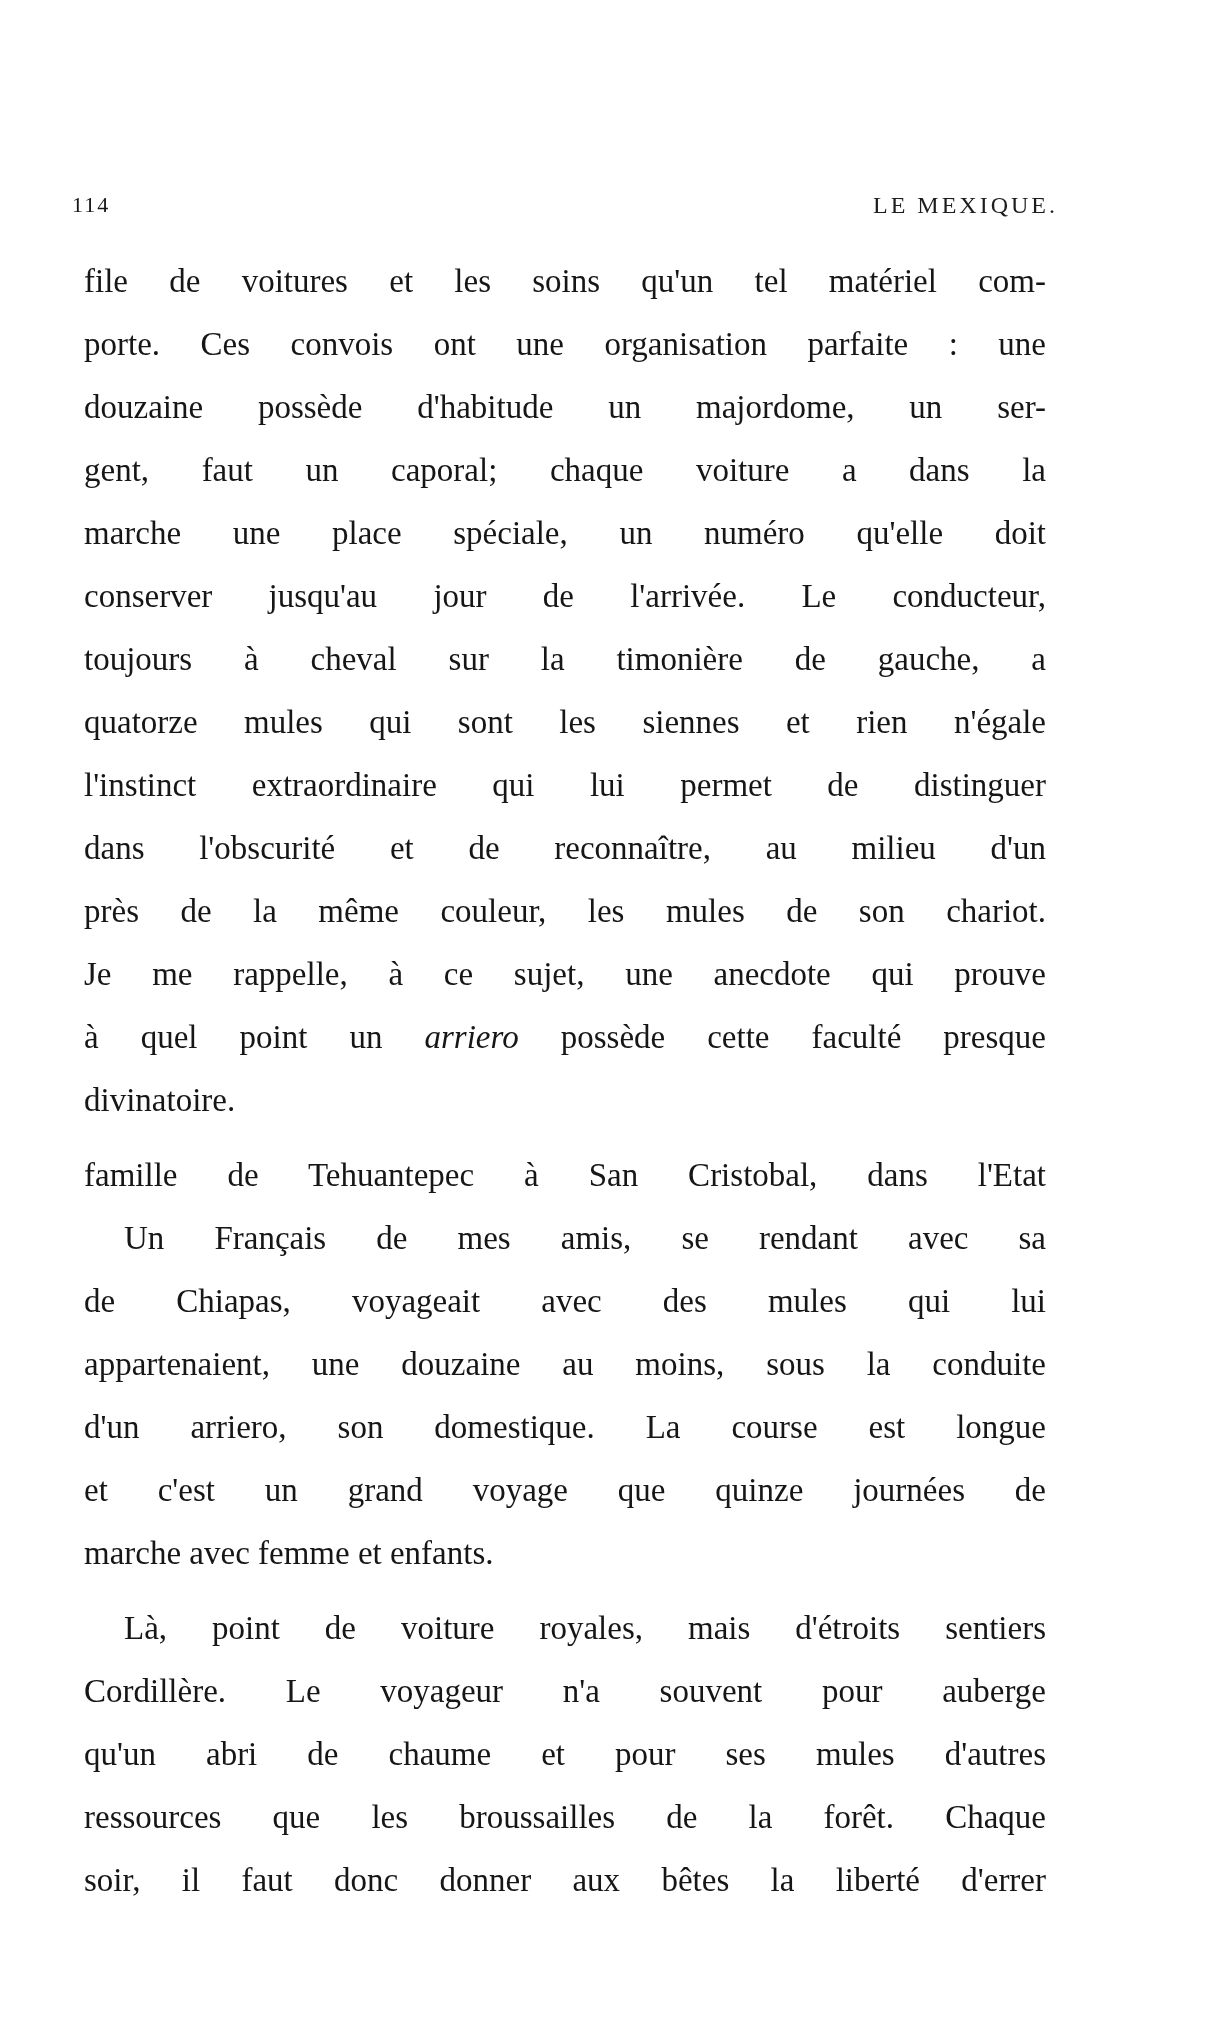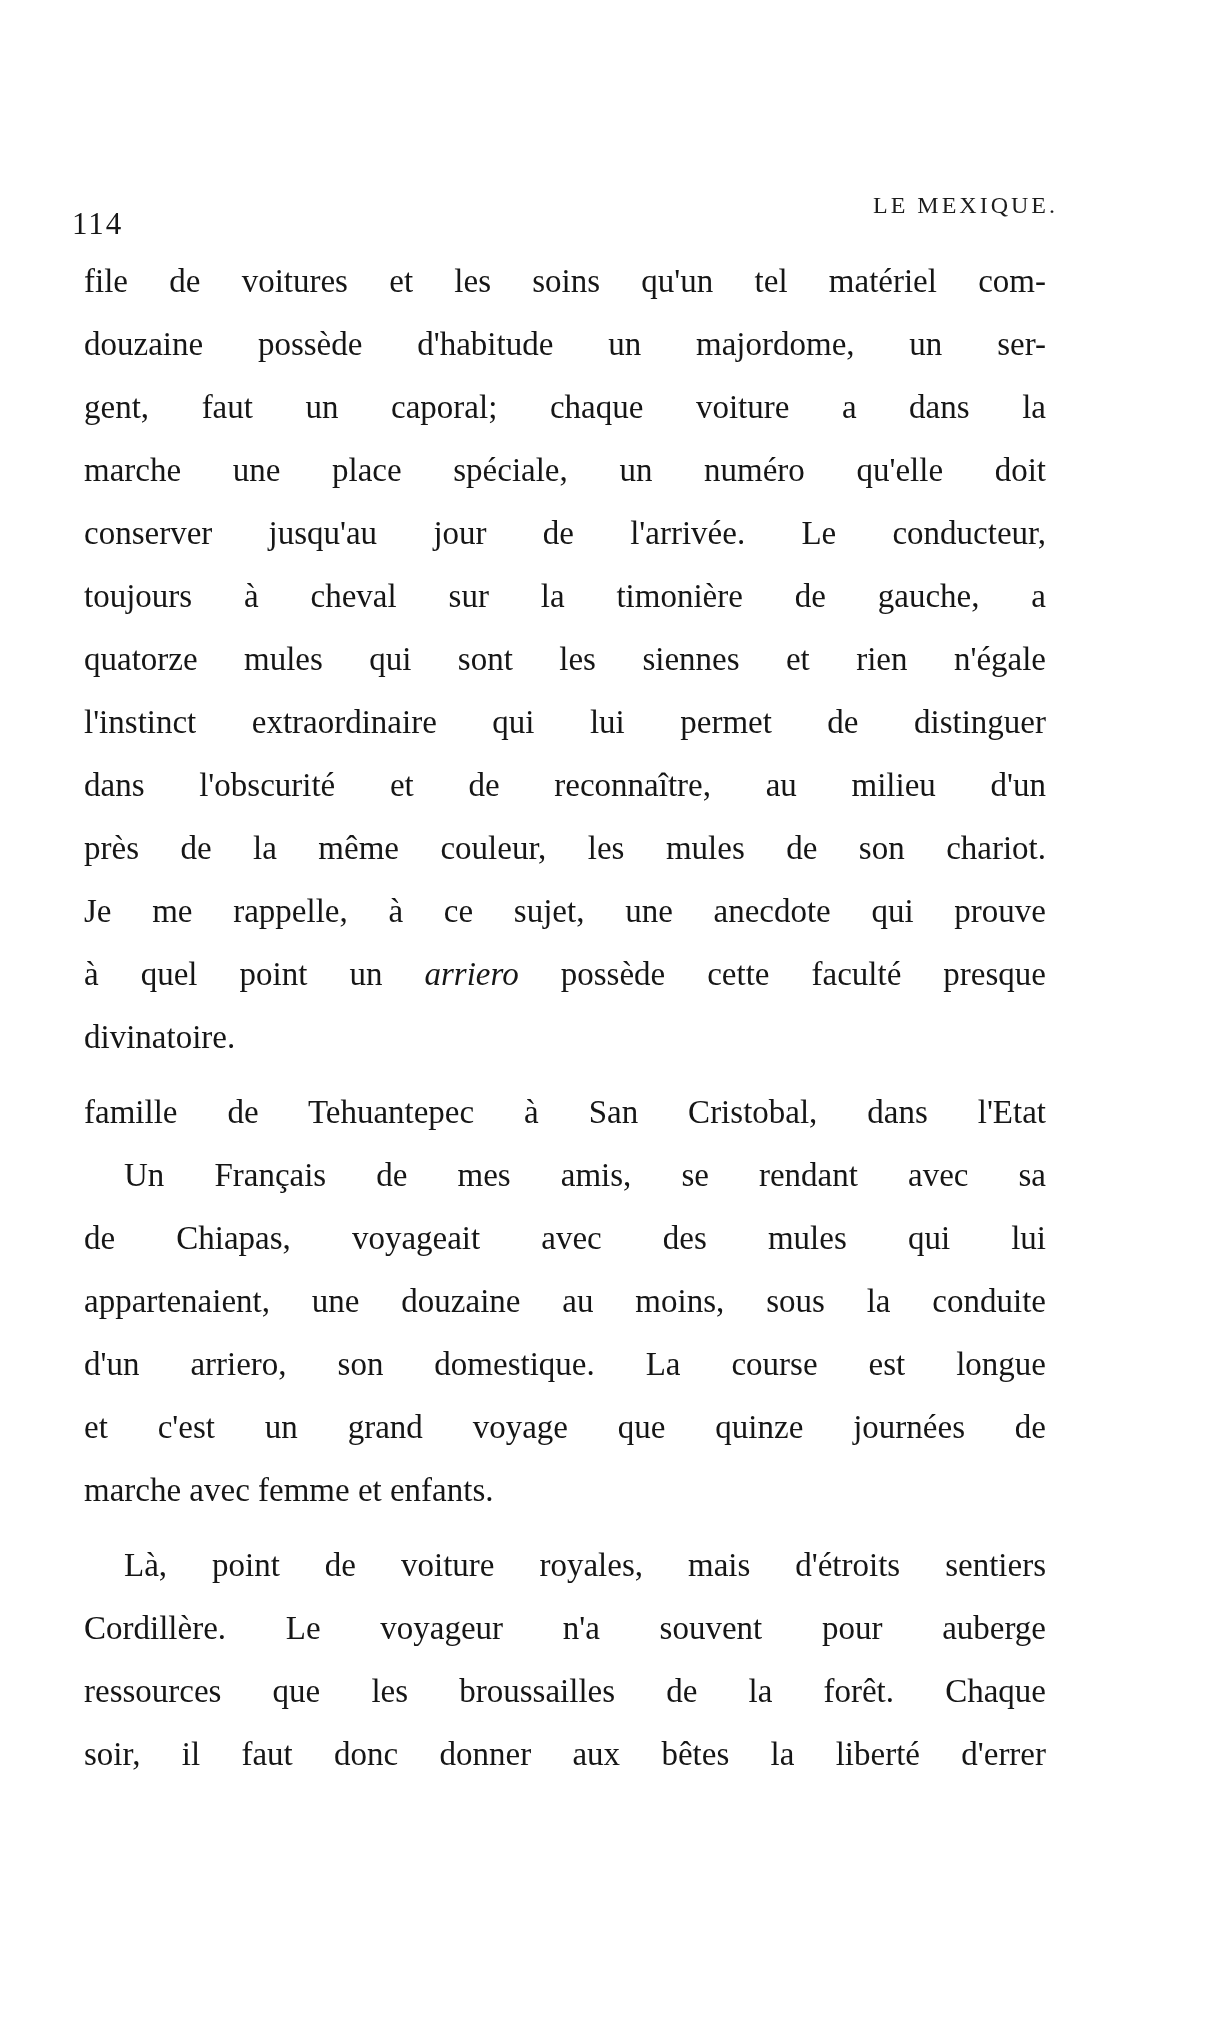--- a/index.html
+++ b/index.html
@@ -19,22 +19,22 @@
   .header {
     position: absolute;
     top: 188px;
     left: 72px;
     width: 986px;
     height: 40px;
   }
   .pagenum {
     position: absolute;
     left: 0;
-    top: 18px;
-    font-size: 31px;
+    top: 4px;
+    font-size: 22px;
     letter-spacing: 2px;
     color: #161616;
   }
   .running {
     position: absolute;
     left: 0;
     right: 0;
     top: 4px;
     text-align: right;
     font-size: 24px;
@@ -75,20 +75,21 @@
 <body>
 
 <div class="page">
   <div class="header">
     <span class="pagenum">114</span>
     <span class="running">LE MEXIQUE.</span>
   </div>
   <div class="body-block">
       <div class="paragraph">
         <div class="line">file de voitures et les soins qu'un tel matériel com-</div>
+        <div class="line">porte. Ces convois ont une organisation parfaite : une</div>
         <div class="line">douzaine possède d'habitude un majordome, un ser-</div>
         <div class="line">gent, faut un caporal; chaque voiture a dans la</div>
         <div class="line">marche une place spéciale, un numéro qu'elle doit</div>
         <div class="line">conserver jusqu'au jour de l'arrivée. Le conducteur,</div>
         <div class="line">toujours à cheval sur la timonière de gauche, a</div>
         <div class="line">quatorze mules qui sont les siennes et rien n'égale</div>
         <div class="line">l'instinct extraordinaire qui lui permet de distinguer</div>
         <div class="line">dans l'obscurité et de reconnaître, au milieu d'un</div>
         <div class="line">près de la même couleur, les mules de son chariot.</div>
         <div class="line">Je me rappelle, à ce sujet, une anecdote qui prouve</div>
@@ -100,17 +101,18 @@
         <div class="line indent">Un Français de mes amis, se rendant avec sa</div>
         <div class="line">de Chiapas, voyageait avec des mules qui lui</div>
         <div class="line">appartenaient, une douzaine au moins, sous la conduite</div>
         <div class="line">d'un arriero, son domestique. La course est longue</div>
         <div class="line">et c'est un grand voyage que quinze journées de</div>
         <div class="line last">marche avec femme et enfants.</div>
       </div>
       <div class="paragraph">
         <div class="line indent">Là, point de voiture royales, mais d'étroits sentiers</div>
         <div class="line">Cordillère. Le voyageur n'a souvent pour auberge</div>
+        <div class="line">qu'un abri de chaume et pour ses mules d'autres</div>
         <div class="line">ressources que les broussailles de la forêt. Chaque</div>
         <div class="line last justify-last">soir, il faut donc donner aux bêtes la liberté d'errer</div>
       </div>
     </div>
 </div>
 
 </body></html>

